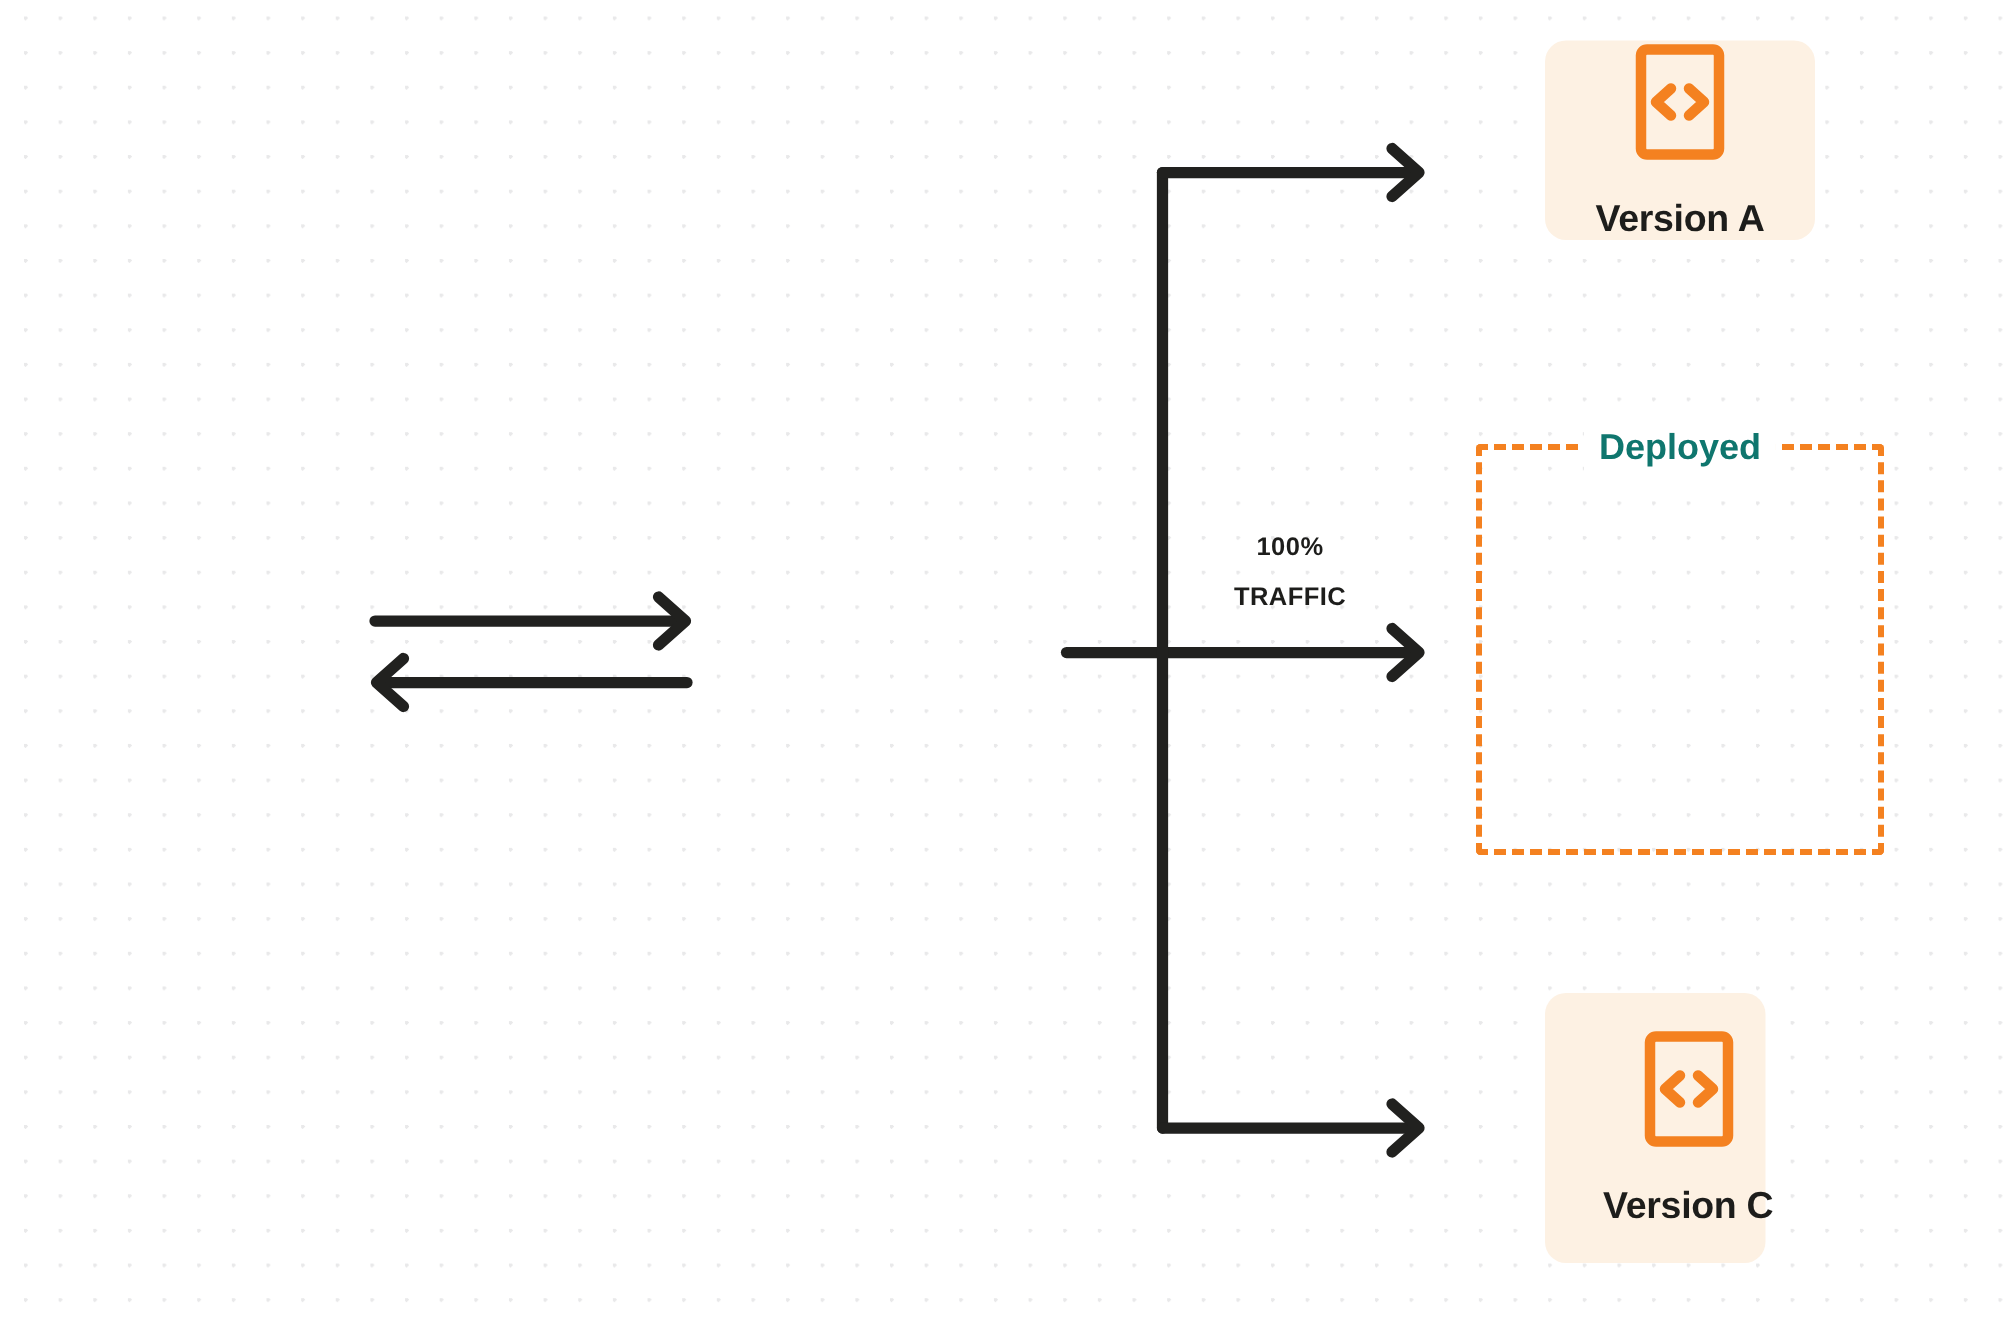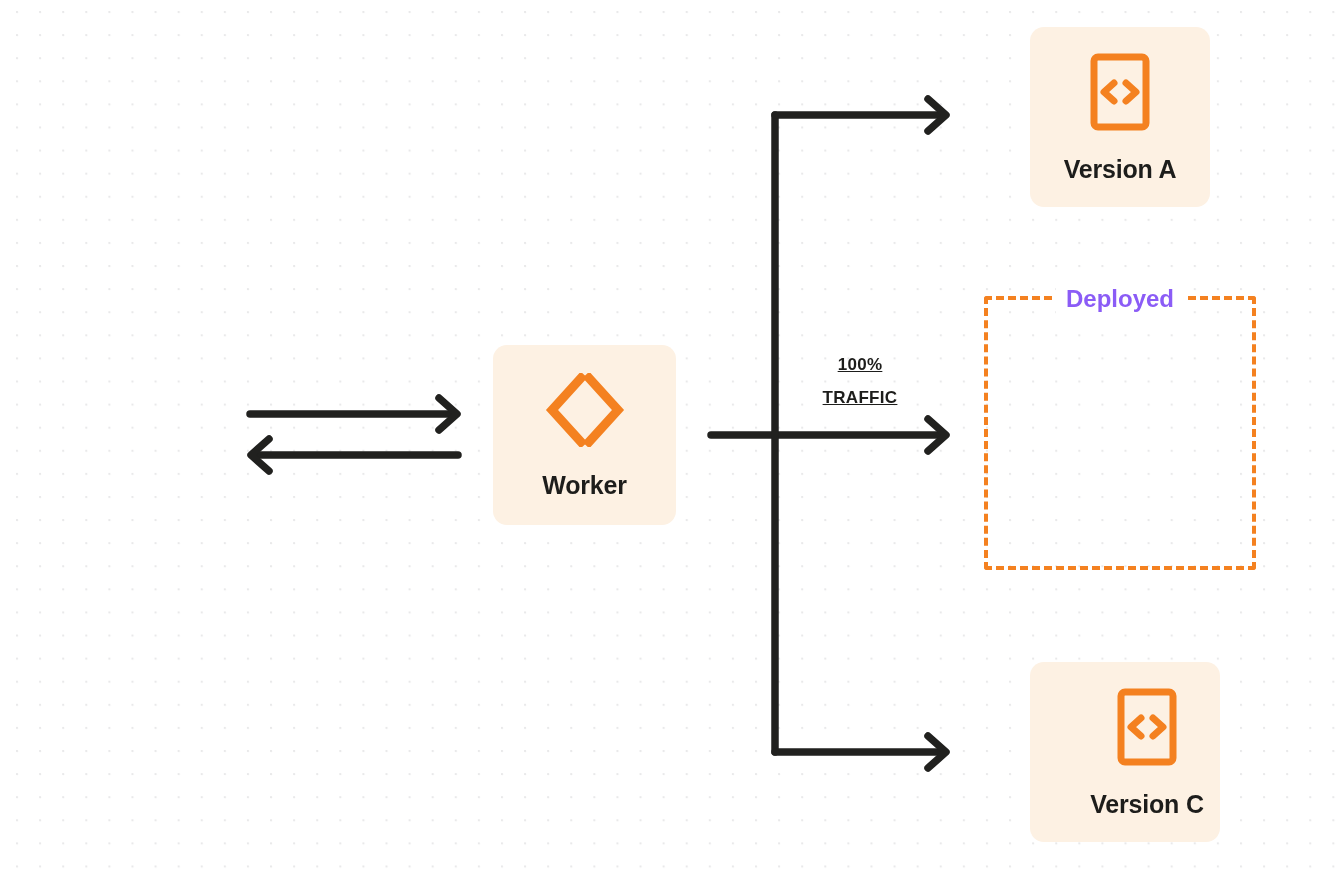--- a/index.html
+++ b/index.html
@@ -67,21 +67,21 @@
   }
   .deployed-title {
     position: absolute;
     top: -16px;
     left: 50%;
     transform: translateX(-50%);
     background: #ffffff;
     padding: 0 10px;
     font-size: 24px;
     font-weight: bold;
-    color: #8b5cf6;
+    color: #0f766e;
     line-height: 30px;
     white-space: nowrap;
   }
 
   
   .traffic-label {
     position: absolute;
     text-align: center;
     font-size: 17px;
     font-weight: bold;
@@ -126,56 +126,46 @@
 
       <g>
         <path d="M775,752 L944,752"></path>
         <path d="M928,736 L946,752 L928,768"></path>
       </g>
 
     </g>
   </svg>
 
 
-  <div class="node node-orange" style="left:493px; top:345px; width:183px; height:180px;">
-    <span class="node-icon">
-      <svg width="82" height="74" viewBox="0 0 82 74" fill="none" stroke="#f48120" stroke-width="9" stroke-linecap="square" stroke-linejoin="miter">
-        <polyline points="37,5 8,37 37,69"></polyline>
-        <polyline points="45,5 74,37 45,69"></polyline>
-        <polyline points="60,5 76,37 60,69" stroke-width="0"></polyline>
-      </svg>
-    </span>
-    <span class="node-label">Worker</span>
-  </div>
 
-  <div class="node node-orange" style="left:1030px; top:27px; width:180px; height:180px;justify-content:center;">
+  <div class="node node-orange" style="left:1030px; top:27px; width:180px; height:133px;justify-content:center;">
     <span class="node-icon">
       <svg width="60" height="78" viewBox="0 0 60 78" fill="none" stroke="#f48120" stroke-width="7" stroke-linecap="round" stroke-linejoin="round">
         <rect x="4" y="4" width="52" height="70" rx="4"></rect>
         <polyline points="24,30 14,39 24,48"></polyline>
         <polyline points="36,30 46,39 36,48"></polyline>
       </svg>
     </span>
     <span class="node-label">Version A</span>
   </div>
 
   <div class="deployed-group" style="left:984px; top:296px; width:272px; height:274px;">
     <span class="deployed-title">Deployed</span>
   </div>
 
 
-  <div class="node node-orange" style="left:1030px; top:662px; width:190px; height:180px;padding-left:44px;">
+  <div class="node node-orange" style="left:1030px; top:662px; width:147px; height:180px;padding-left:44px;">
     <span class="node-icon">
       <svg width="60" height="78" viewBox="0 0 60 78" fill="none" stroke="#f48120" stroke-width="7" stroke-linecap="round" stroke-linejoin="round">
         <rect x="4" y="4" width="52" height="70" rx="4"></rect>
         <polyline points="24,30 14,39 24,48"></polyline>
         <polyline points="36,30 46,39 36,48"></polyline>
       </svg>
     </span>
     <span class="node-label">Version C</span>
   </div>
 
-  <div class="traffic-label" style="left:782px; top:348px; width:156px;text-decoration:underline;">
+  <div class="traffic-label" style="left:782px; top:348px; width:156px;">
     <div>100%</div>
     <div>TRAFFIC</div>
   </div>
 
 </div>
 
 </body></html>

